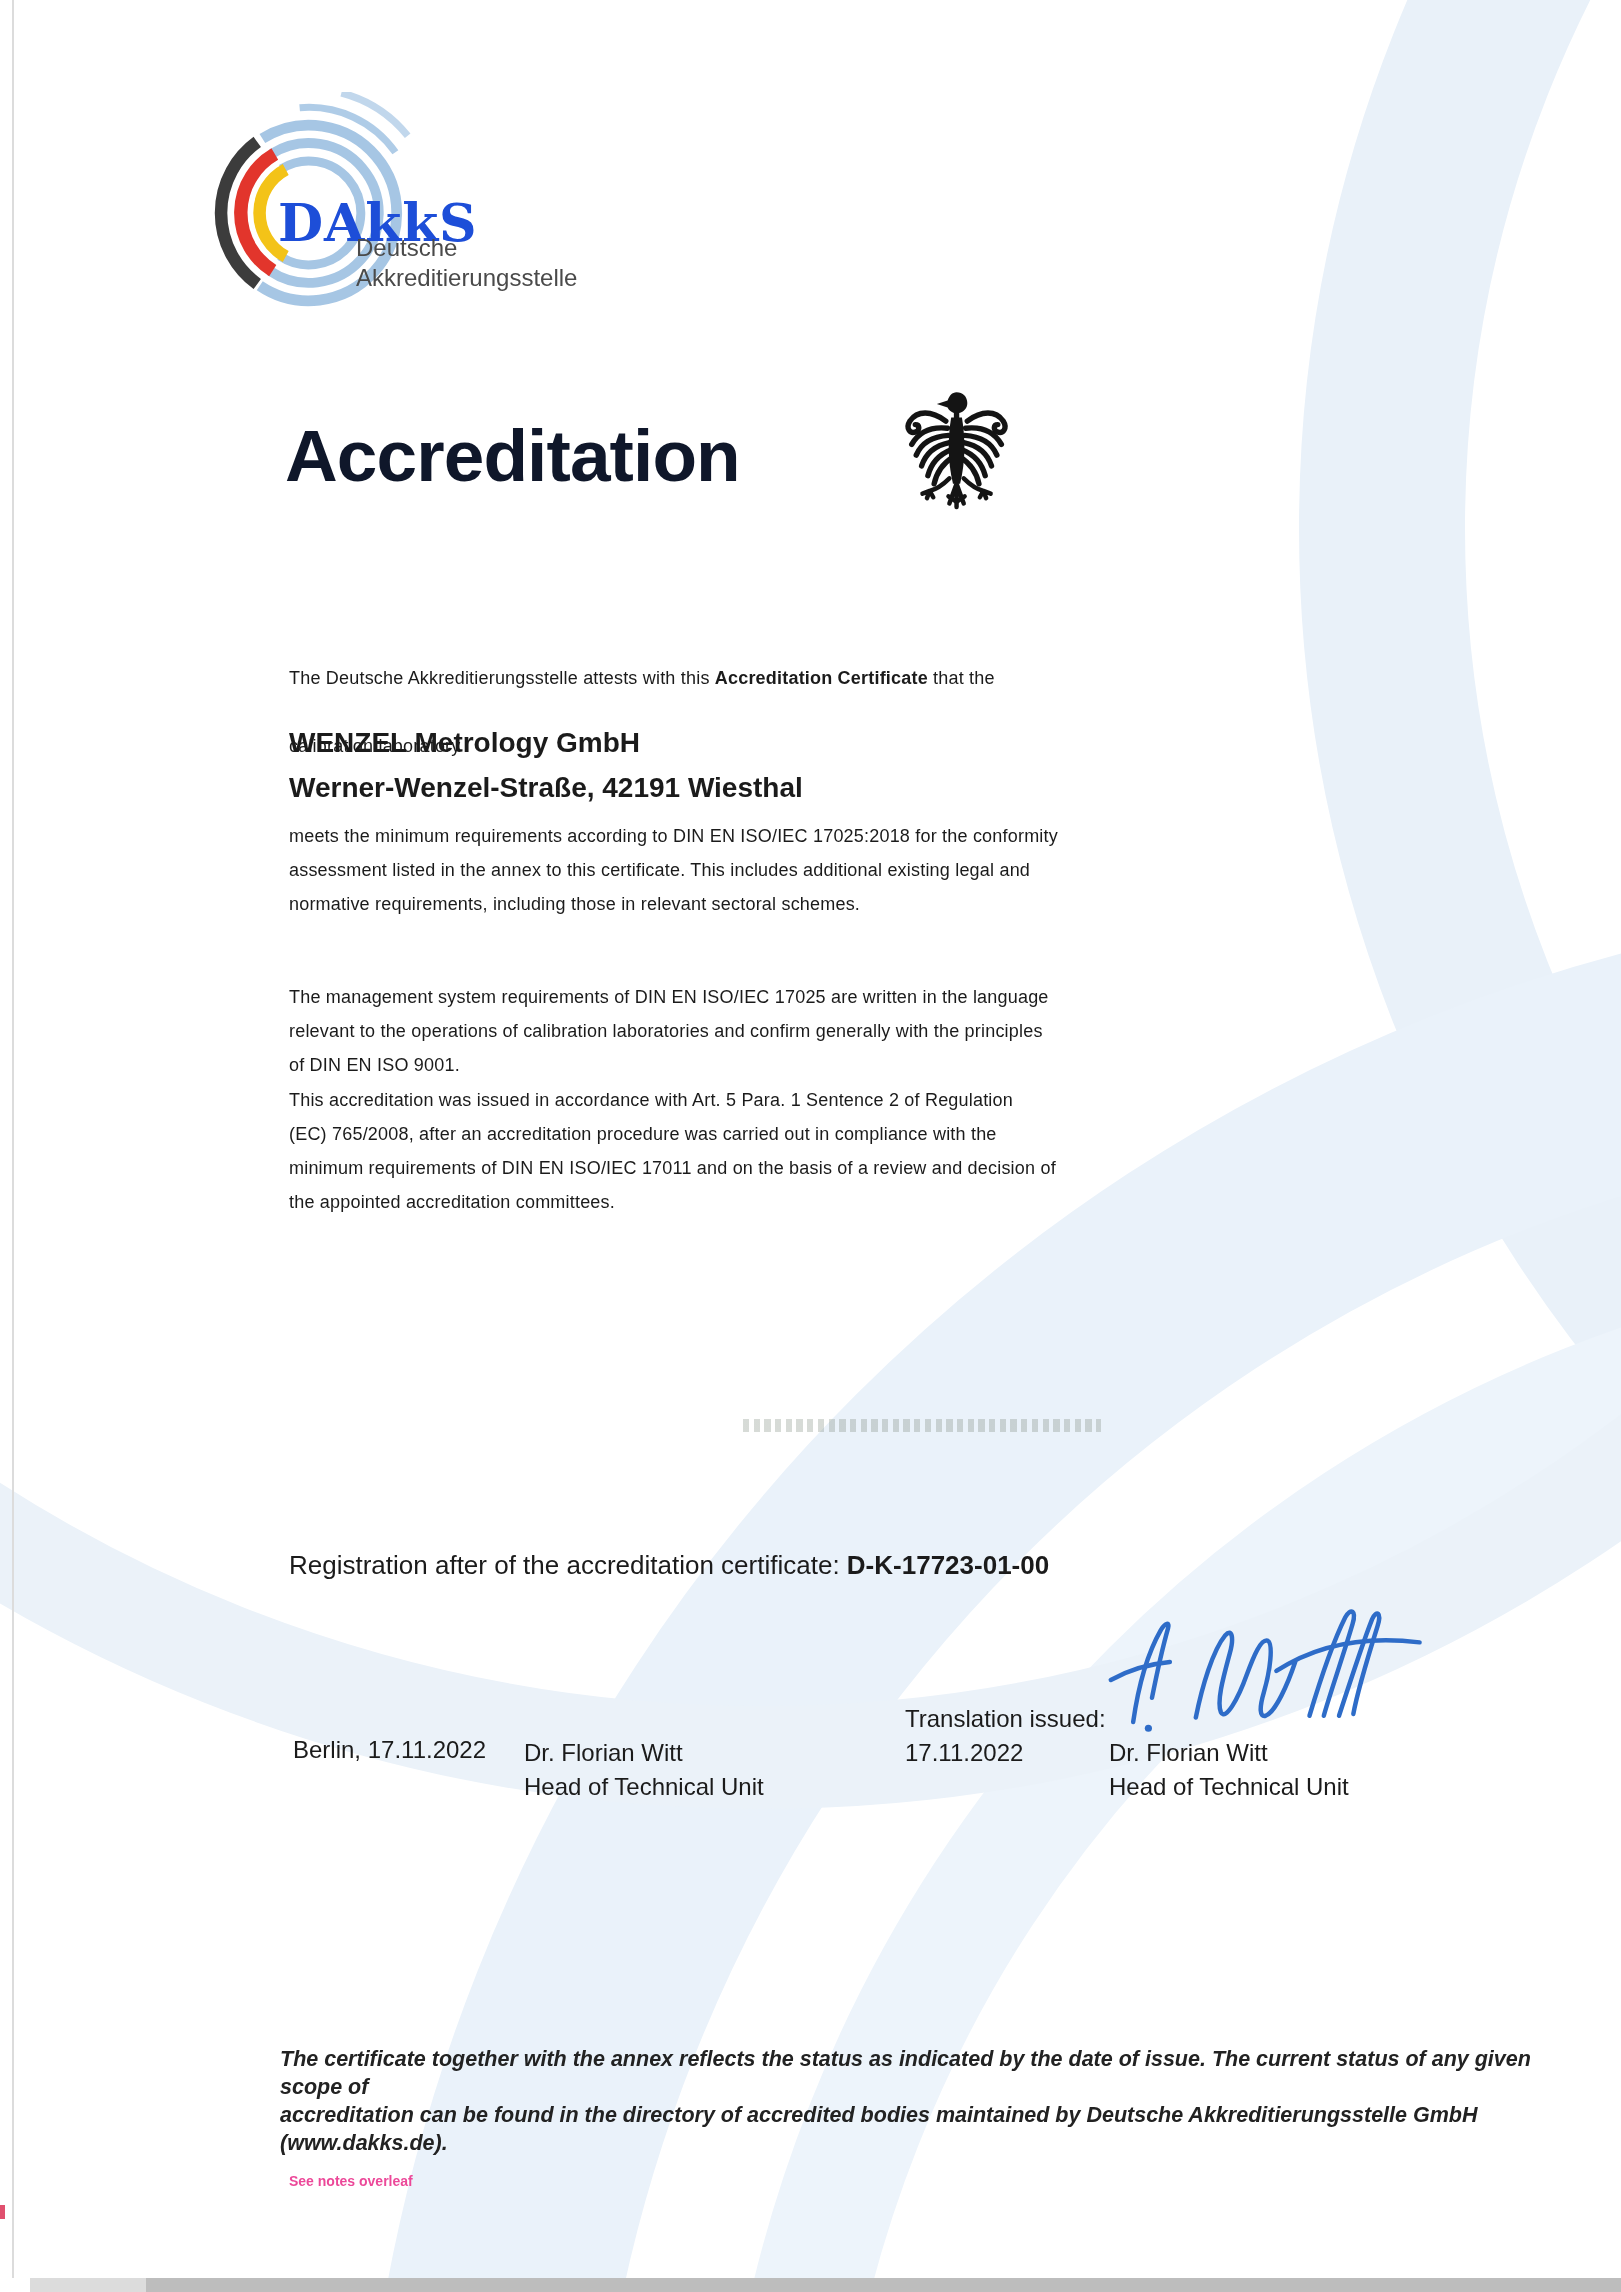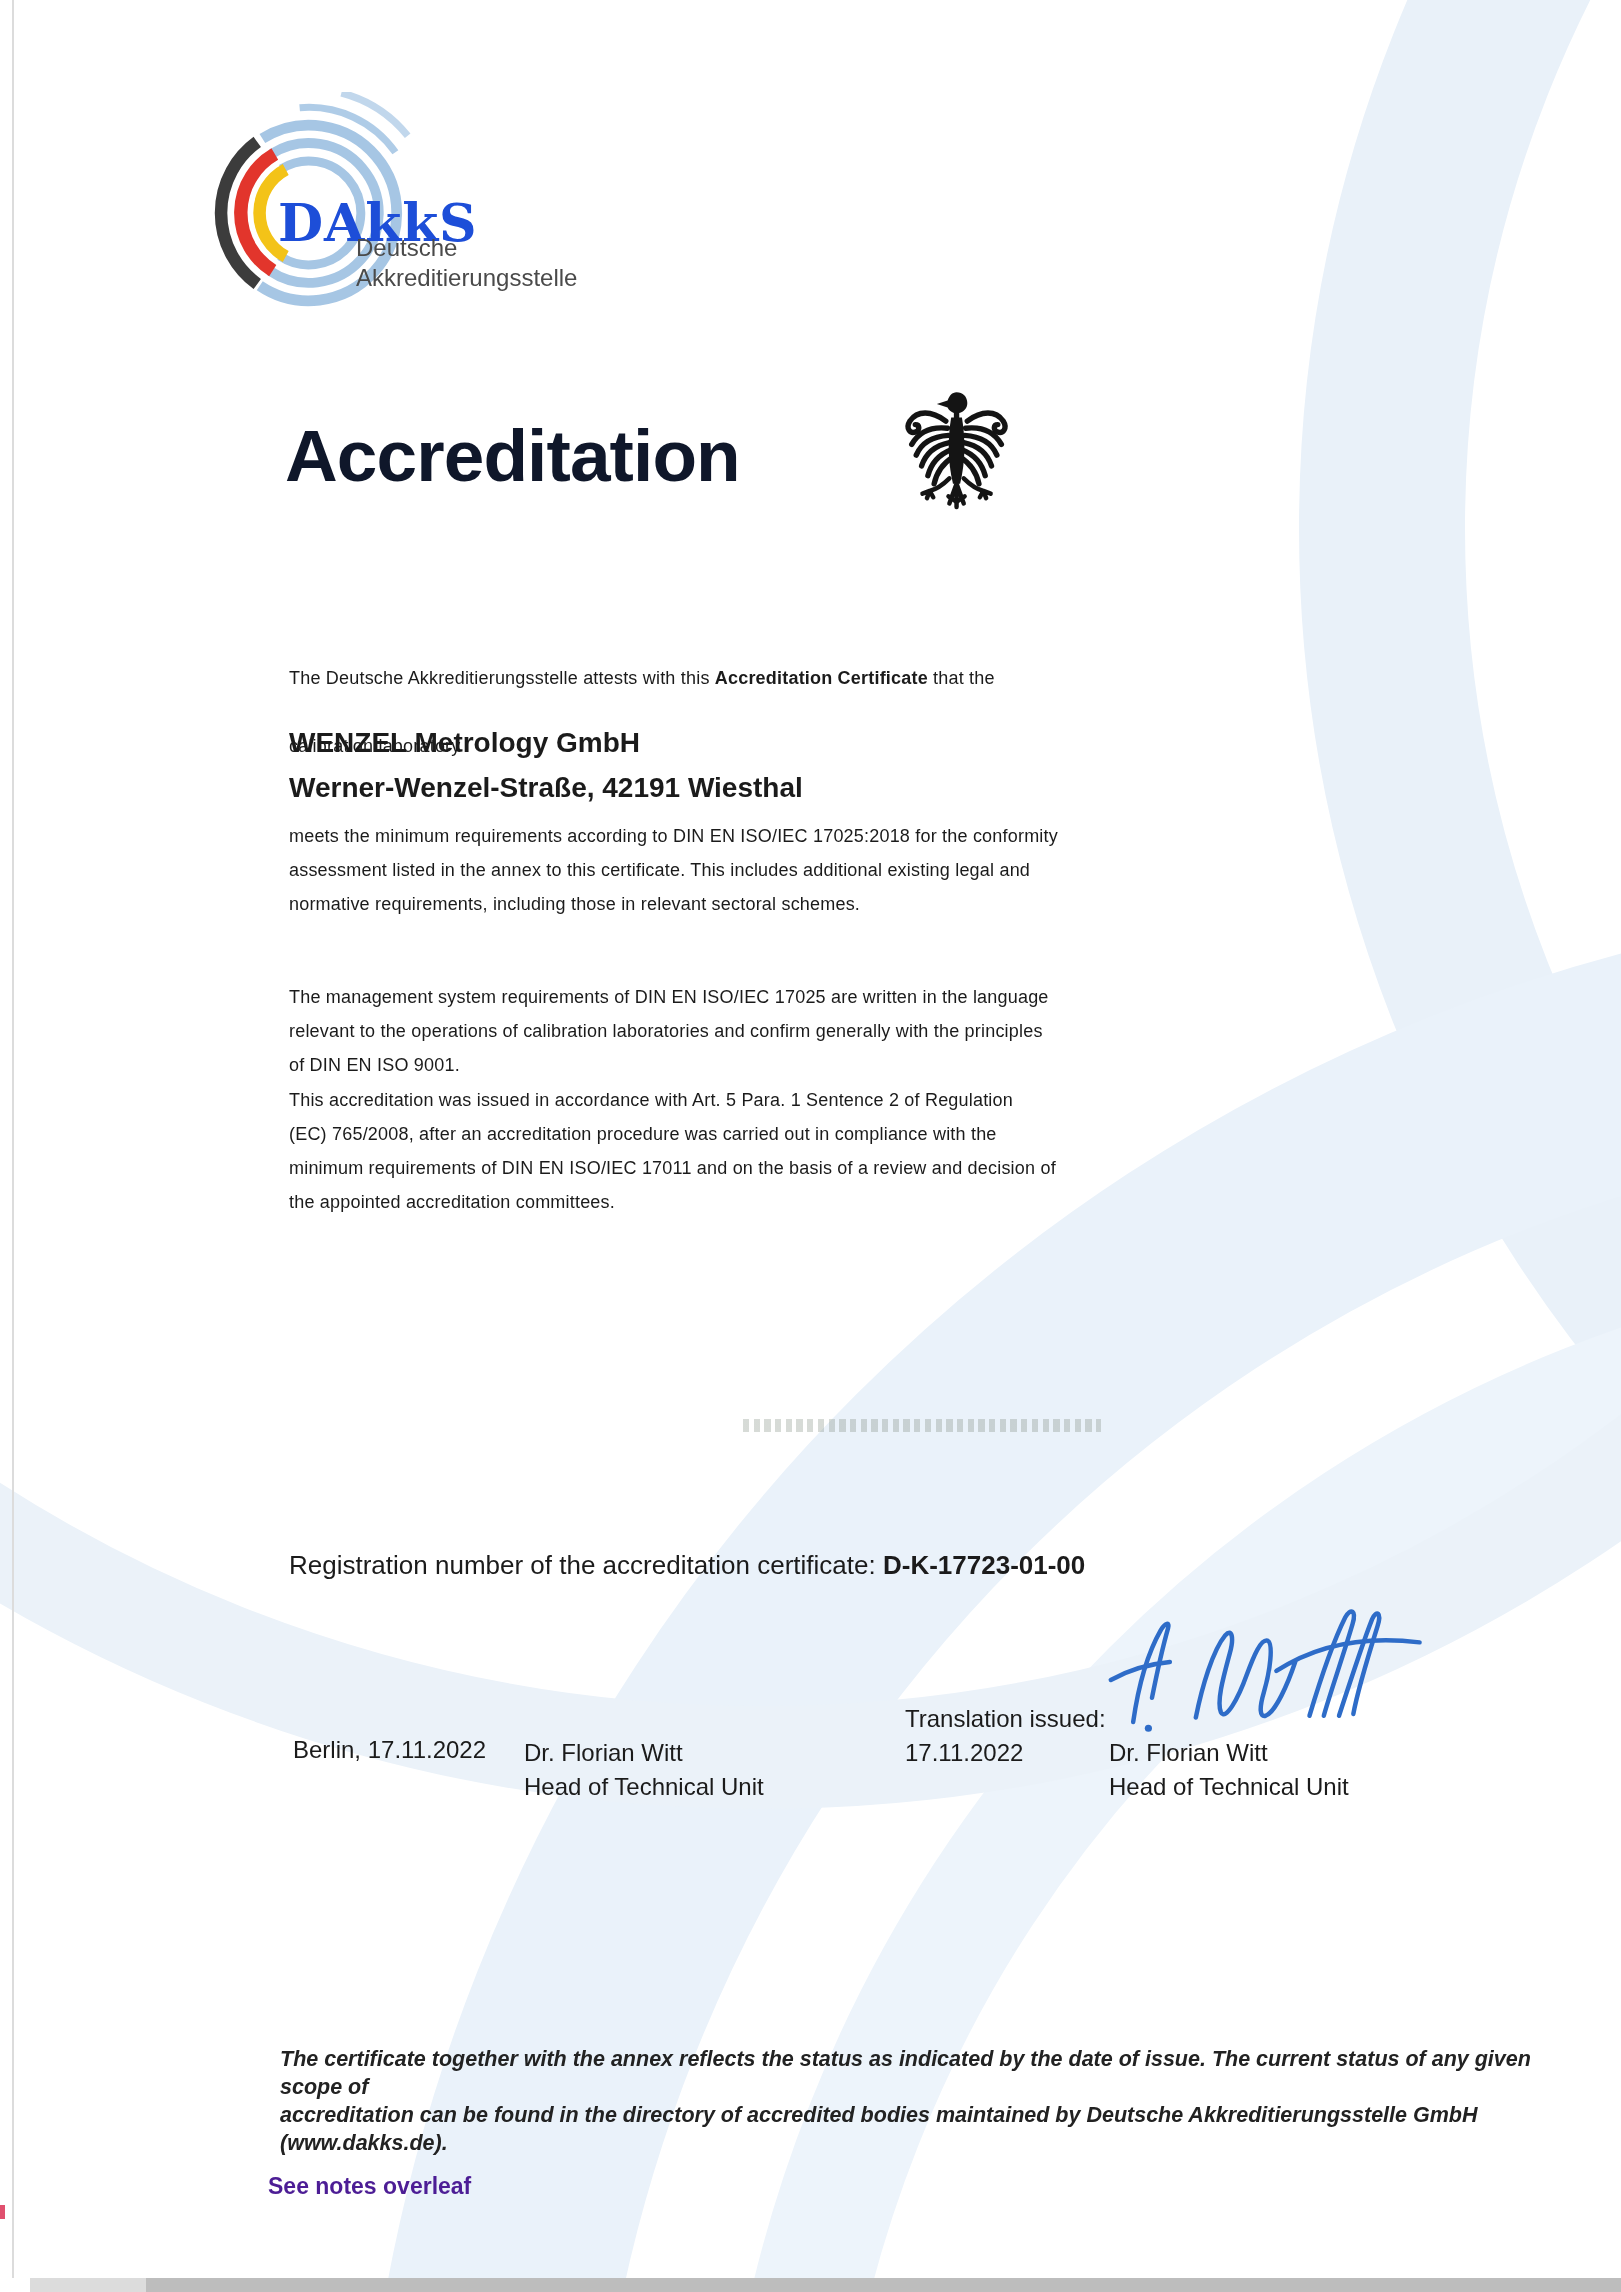--- a/index.html
+++ b/index.html
@@ -47,21 +47,21 @@
 
   .signature-wrap { left:1075px; top:1601px; width:358px; height:157px; }
   .translation { left:905px; top:1702px; font-size:24px; line-height:34px; }
   .place-date  { left:293px; top:1736px; font-size:24px; }
   .signer { font-size:24px; line-height:34px; }
   .signer.left  { left:524px;  top:1736px; }
   .signer.right { left:1109px; top:1736px; }
 
   .footer-note { left:280px; top:2045px; font-size:21.5px; line-height:28px; font-style:italic;
                  font-weight:600; white-space:pre-line; width:1299px; color:#222; }
-  .see-notes { left:268px; top:2173px; font-size:23px; font-weight:600; color:#4c1d95; }
+  .see-notes { left:289px; top:2173px; font-size:14px; font-weight:600; color:#ec4899; }
 </style>
 </head>
 <body>
 
 <div class="page">
 
   <div class="ring a"></div>
   <div class="ring b"></div>
   <div class="ring b2"></div>
   <div class="ring d"></div>
@@ -129,21 +129,21 @@
 relevant to the operations of calibration laboratories and confirm generally with the principles
 of DIN EN ISO 9001.</div>
   <div class="abs body-text p-issued">This accreditation was issued in accordance with Art. 5 Para. 1 Sentence 2 of Regulation
 (EC) 765/2008, after an accreditation procedure was carried out in compliance with the
 minimum requirements of DIN EN ISO/IEC 17011 and on the basis of a review and decision of
 the appointed accreditation committees.</div>
 
   <div class="show-through"></div>
 
   <div class="abs registration">
-    <span>Registration number of the accreditation certificate: </span><b>D-K-17723-01-00</b>
+    <span>Registration after of the accreditation certificate: </span><b>D-K-17723-01-00</b>
   </div>
 
   <svg class="abs signature-wrap" viewBox="0 0 400 175">
     <g stroke="#2e6cc8" stroke-width="5" stroke-linecap="round" fill="none">
       <path d="M65,135 C70,100 80,60 96,32 C101,24 106,23 104,30 C100,44 92,78 86,108"></path>
       <path d="M40,88 C62,76 84,70 106,68"></path>
       <path d="M135,130 C142,95 154,55 168,38 C175,30 178,40 173,58 C166,84 158,112 163,124 C168,134 182,110 192,82 C200,60 208,42 215,44 C222,47 218,78 211,102 C206,119 206,130 213,128 C224,124 238,92 246,68"></path>
       <path d="M262,128 C274,88 290,42 302,18 C308,7 315,10 310,26 C300,60 284,106 278,128"></path>
       <path d="M295,128 C308,88 322,45 332,20 C337,9 343,13 338,28 C328,60 315,104 311,126"></path>
       <path d="M225,78 C268,50 320,38 385,46"></path>

